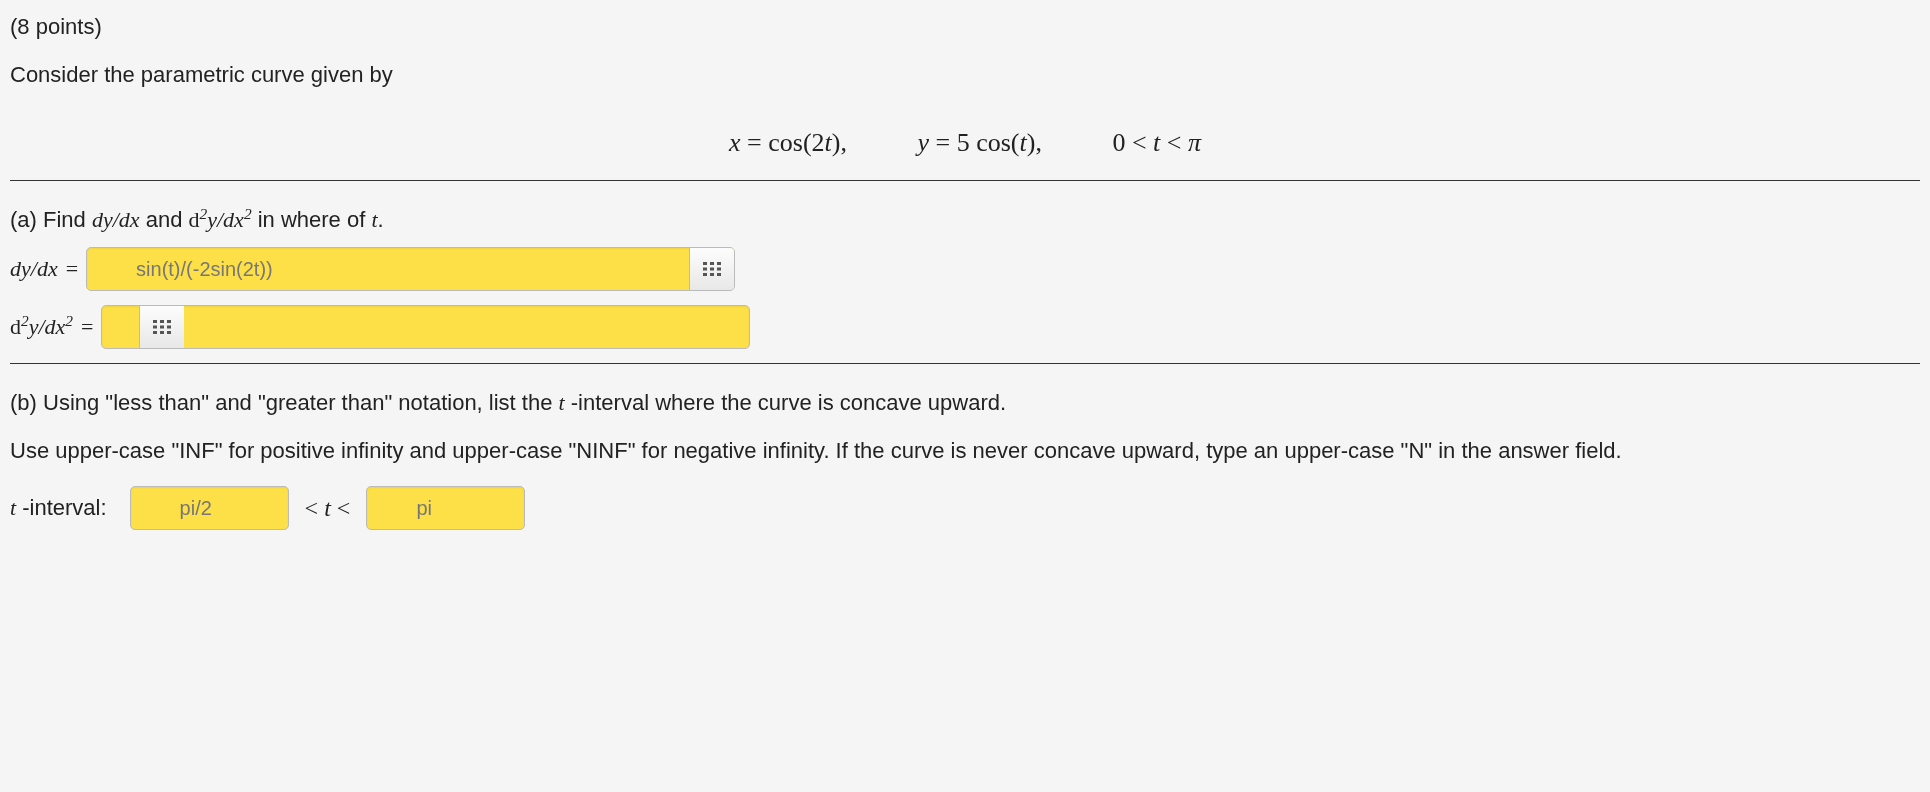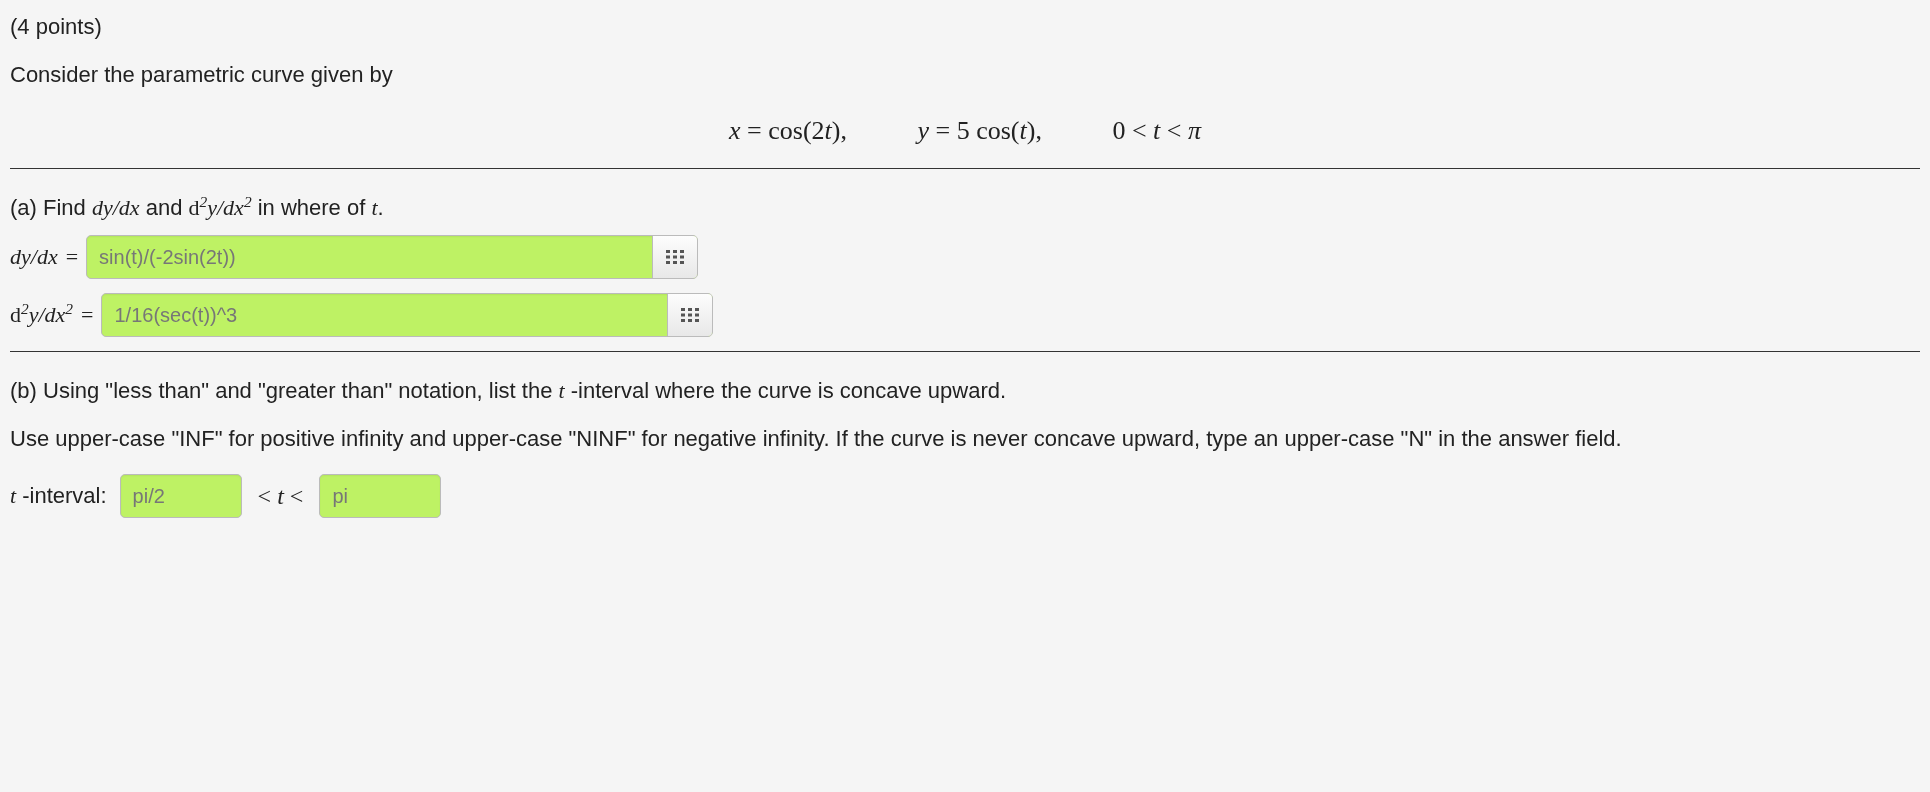--- a/index.html
+++ b/index.html
@@ -10,21 +10,21 @@
     font-size: 22px;
     color: #222;
     width: 1930px;
   }
   .page {
     padding: 14px 10px 30px 10px;
     box-sizing: border-box;
   }
   .line { margin: 10px 0; }
   .points { margin-bottom: 22px; margin-top: 0; }
-  .intro { margin-bottom: 28px; }
+  .intro { margin-bottom: 40px; }
 
   .math-display {
     text-align: center;
     font-family: "Times New Roman", Times, serif;
     font-size: 26px;
     margin: 10px 0 22px 0;
   }
   .math-display .seg { display: inline-block; margin: 0 32px; font-style: italic; }
   .math-display .seg .rm { font-style: normal; }
 
@@ -44,24 +44,25 @@
 
   .mi { font-family: "Times New Roman", Times, serif; font-style: italic; }
   .mn { font-family: "Times New Roman", Times, serif; font-style: normal; }
   sup { font-size: 0.7em; line-height: 0; }
 
   .answer-wrap {
     display: inline-flex;
     align-items: stretch;
     border: 1px solid #bbb;
     border-radius: 5px;
-    background: #bef264;
+    background: #fde047;
     box-shadow: inset 0 1px 2px rgba(0,0,0,0.06);
     height: 42px;
     overflow: hidden;
+    padding-left: 37px;
   }
   .answer-wrap.wide { width: 610px; }
   .answer-wrap.small { width: 120px; align-items: center; }
   .answer-wrap input {
     flex: 1 1 auto;
     border: none;
     outline: none;
     background: transparent;
     padding: 0 12px;
     font-size: 20px;
@@ -74,34 +75,34 @@
     background: linear-gradient(#fdfdfd, #e8e8e8);
     display: flex;
     align-items: center;
     justify-content: center;
     cursor: pointer;
   }
   .keypad svg { display: block; }
 
   .part-b-1 { margin-top: 26px; margin-bottom: 22px; }
   .part-b-2 { margin-bottom: 22px; }
-  .interval-label { margin-right: 5px; }
+  .interval-label { margin-right: 15px; }
   .ltlt {
     font-family: "Times New Roman", Times, serif;
     font-size: 24px;
     margin: 0 8px;
   }
   .ltlt .t { font-style: italic; }
 </style>
 </head>
 <body>
 
 <div class="page">
 
-  <div class="line points">(4 points)</div>
+  <div class="line points">(8 points)</div>
 
   <div class="line intro">Consider the parametric curve given by</div>
 
   <div class="math-display">
     <span class="seg"><span class="mi">x</span> <span class="rm">=</span> <span class="rm">cos(2</span><span class="mi">t</span><span class="rm">),</span></span>
     <span class="seg"><span class="mi">y</span> <span class="rm">= 5 cos(</span><span class="mi">t</span><span class="rm">),</span></span>
     <span class="seg"><span class="rm">0 &lt; </span><span class="mi">t</span><span class="rm"> &lt; </span><span class="mi">π</span></span>
   </div>
 
   <hr class="rule">
@@ -130,21 +131,20 @@
           </g>
         </svg>
       </span>
     </span>
   </div>
 
   <div class="row">
     <span class="mi"><span class="mn">d</span><sup>2</sup>y/dx<sup>2</sup></span>
     <span class="mn"> = </span>
     <span class="answer-wrap wide">
-      <input type="text" value="1/16(sec(t))^3" style="">
       <span class="keypad">
         <svg width="18" height="14" viewBox="0 0 18 14">
           <g fill="#555">
             <rect x="0" y="0" width="4" height="3"></rect>
               <rect x="7" y="0" width="4" height="3"></rect>
               <rect x="14" y="0" width="4" height="3"></rect>
             <rect x="0" y="5.5" width="4" height="3"></rect>
               <rect x="7" y="5.5" width="4" height="3"></rect>
               <rect x="14" y="5.5" width="4" height="3"></rect>
             <rect x="0" y="11" width="4" height="3"></rect>

